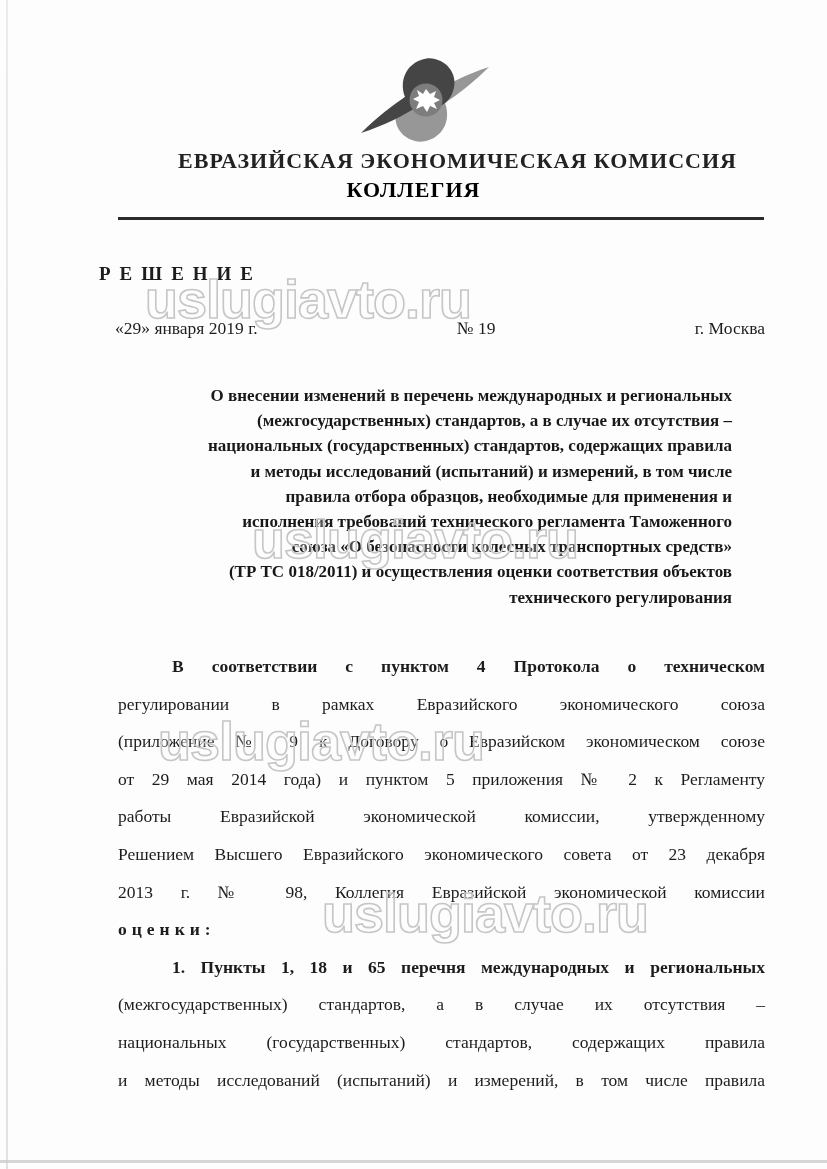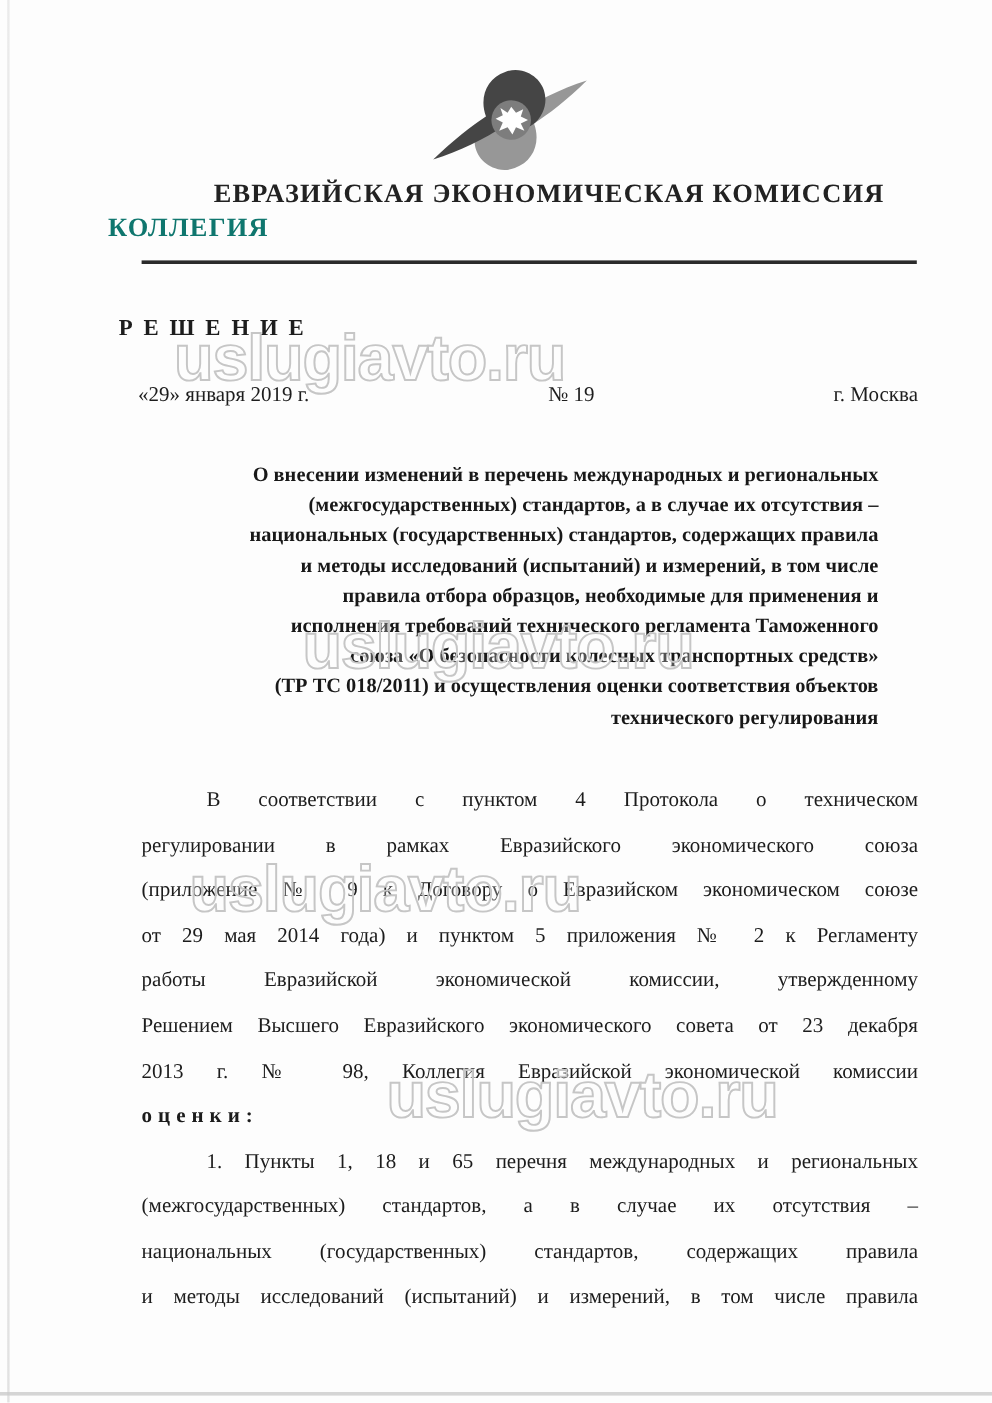--- a/index.html
+++ b/index.html
@@ -24,22 +24,22 @@
   
   .emblem { position: absolute; left: 355px; top: 55px; width: 140px; height: 90px; }
   
   .org-name {
     position: absolute; left: 90px; width: 647px; top: 148px;
     text-align: right; font-weight: bold; font-size: 22px; letter-spacing: 1px;
     color: #222;
   }
   .dept-name {
     position: absolute; left: 90px; width: 647px; top: 177px;
-    text-align: left; font-weight: bold; font-size: 22px; letter-spacing: 1px;
-    color: #0f766e;
+    text-align: center; font-weight: bold; font-size: 22px; letter-spacing: 1px;
+    color: #000000;
   }
   .header-rule {
     position: absolute; left: 118px; top: 217px; width: 646px; height: 3px;
     background: #2b2b2b;
   }
   
   .doc-type {
     position: absolute; left: 90px; width: 647px; top: 263px;
     font-weight: bold; font-size: 19px; letter-spacing: 9px;
     text-indent: 9px;
@@ -60,21 +60,21 @@
   .body-text {
     position: absolute; left: 118px; width: 647px; top: 648px;
     font-size: 17.5px; line-height: 37.6px; color: #1c1c1c;
   }
   .bodyline {
     text-align: justify;
     text-align-last: justify;
     height: 37.6px;
     white-space: nowrap;
   }
-  .bodyline.indent { padding-left: 54px; }
+  .bodyline.indent { padding-left: 54px; font-weight: bold; }
   .bodyline.plain { text-align: left; text-align-last: left; }
   .resolved-word { font-weight: bold; letter-spacing: 5px; }
   
   .wm {
     position: absolute;
     font-family: Liberation Sans, sans-serif;
     font-weight: bold;
     font-size: 54px;
     letter-spacing: -1px;
     color: rgba(255,255,255,0.25);

